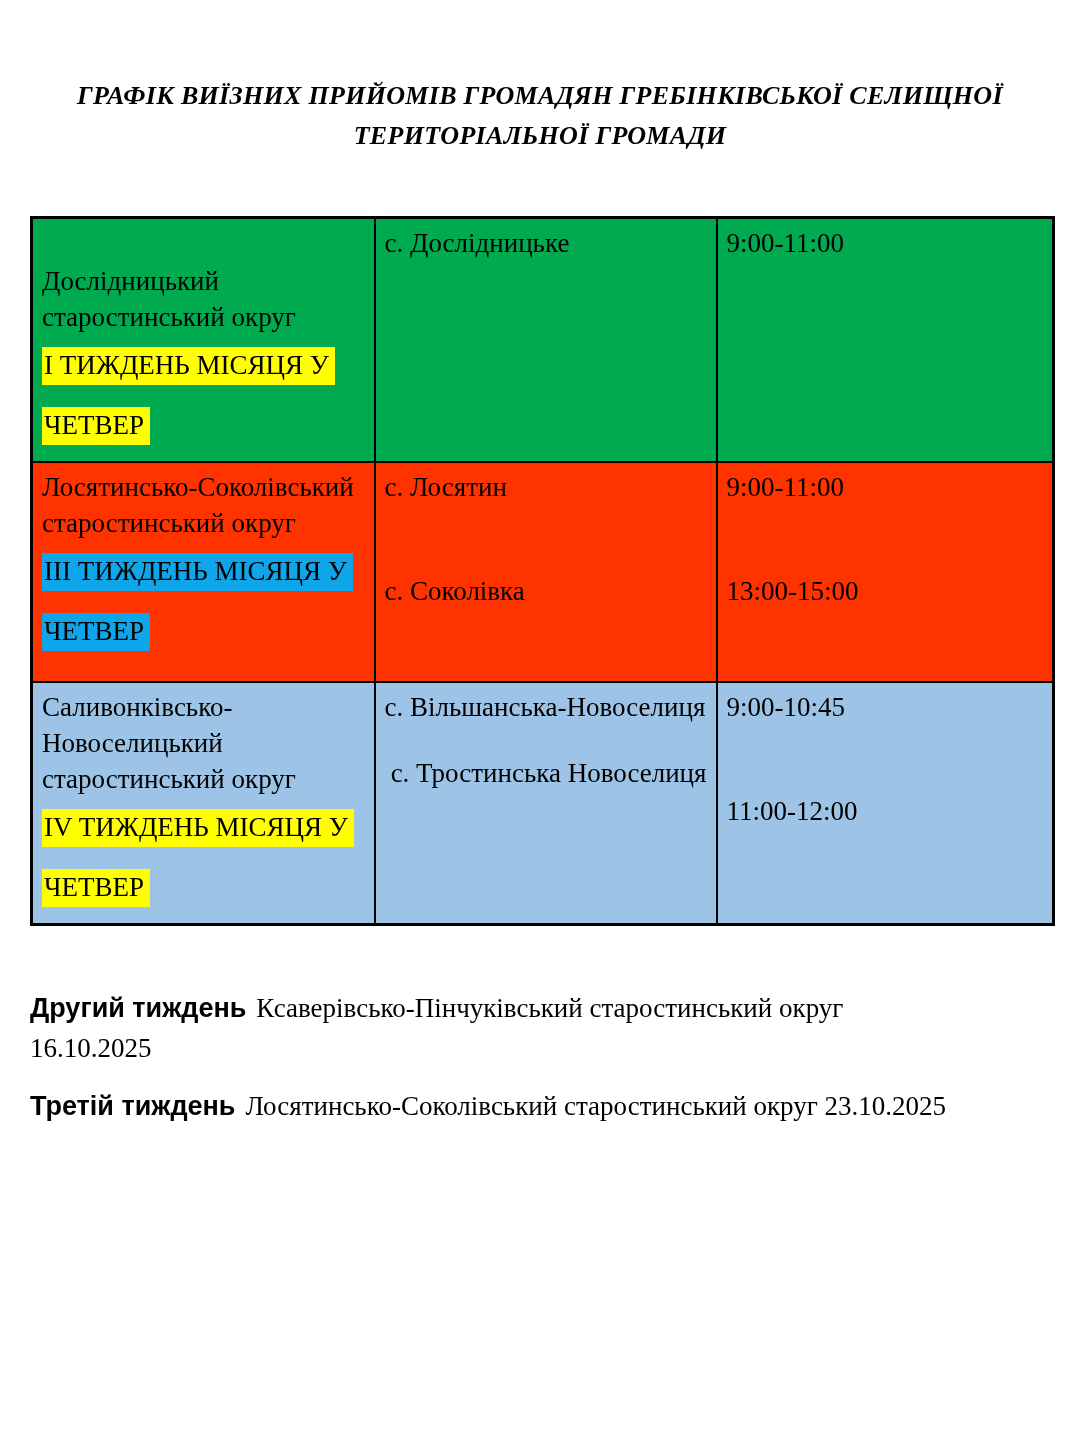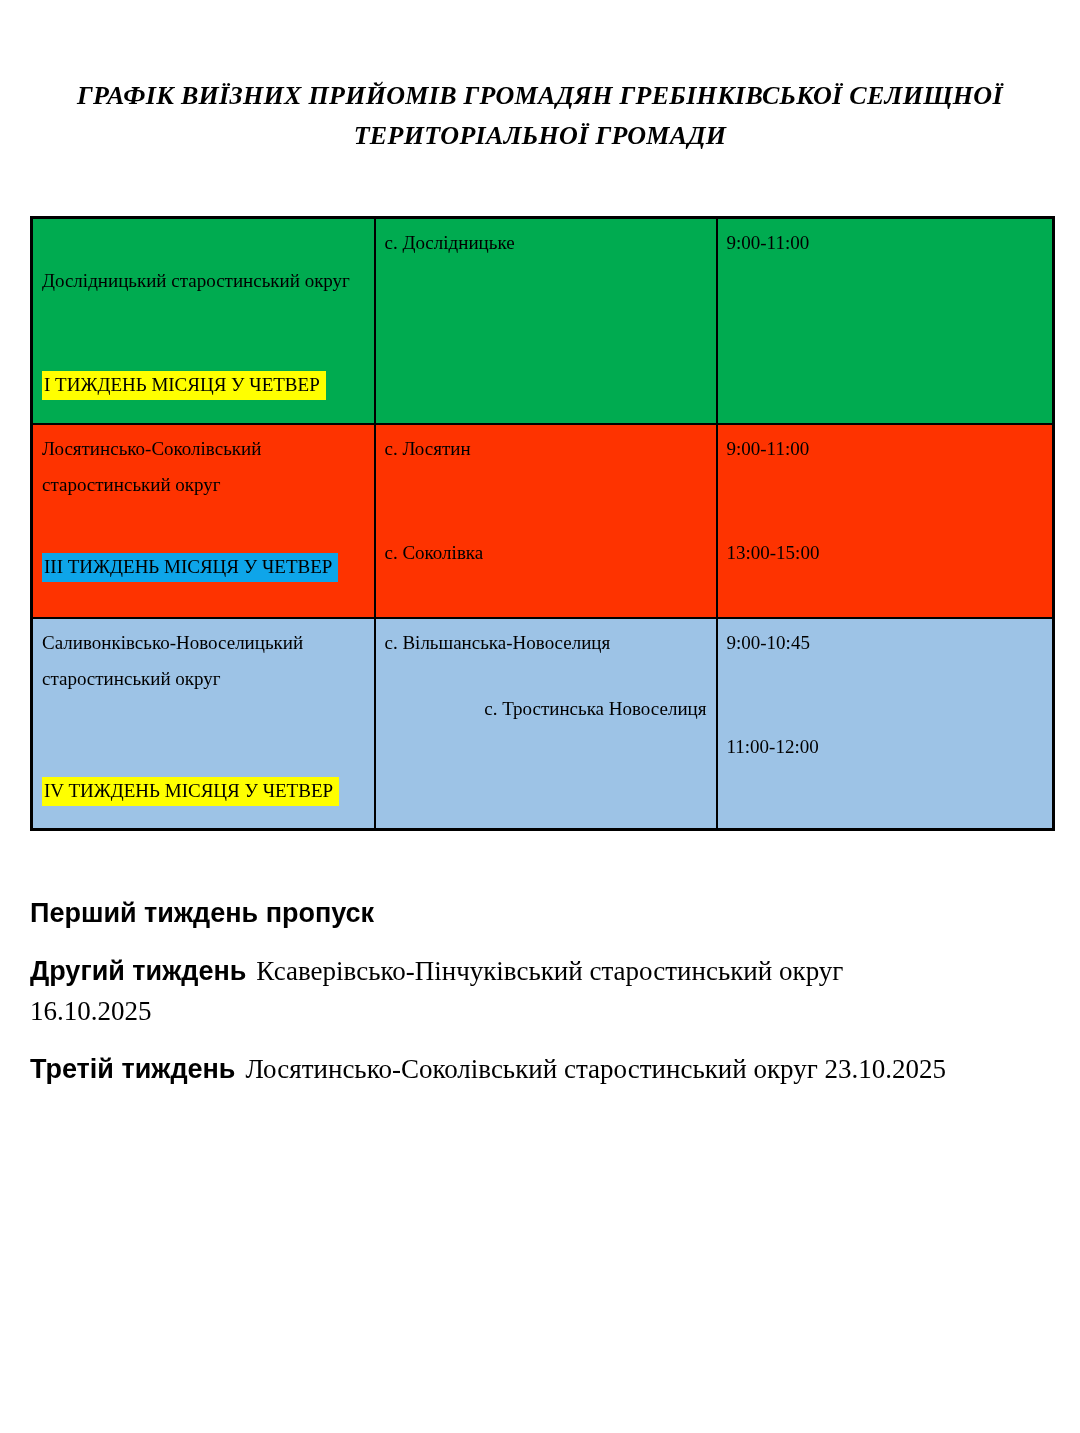--- a/index.html
+++ b/index.html
@@ -27,33 +27,33 @@
     border-collapse: collapse;
     table-layout: fixed;
     width: 1022px;
     margin: 60px 0 0 30px;
     border: 3px solid #000000;
   }
   table.schedule td {
     border: 2px solid #000000;
     vertical-align: top;
     padding: 6px 9px;
-    font-size: 19px;
+    font-size: 27px;
     line-height: 36px;
     overflow-wrap: break-word;
   }
   tr.r1 { height: 206px; }
   tr.r2 { height: 202px; }
   tr.r3 { height: 152px; }
   tr.r4 { height: 212px; }
   .cellwrap {
     display: flex;
     flex-direction: column;
   }
-  .r1 .cellwrap { min-height: 190px; gap: 29px; }
+  .r1 .cellwrap { min-height: 190px; }
   .r2 .cellwrap { min-height: 186px; }
   .r3 .cellwrap { min-height: 180px; }
   .r4 .cellwrap { min-height: 196px; }
   .r1 .district { margin-top: 38px; }
   .week {
     margin-top: auto;
     line-height: 60px;
   }
   .r3 .week { margin-bottom: 14px; }
   .hl {
@@ -153,19 +153,18 @@
         <td class="c-times">
           <p class="p1">9:00-10:45</p>
           <p class="p2">11:00-12:00</p>
         </td>
       </tr>
 
     </tbody>
   </table>
 
   <div class="notes">
-    <p class="note"><strong class="note-label">Перший тиждень пропуск</strong><span class="note-text"></span></p>
     <p class="note"><strong class="note-label">Другий тиждень</strong><span class="note-text">Ксаверівсько-Пінчуківський старостинський округ
 16.10.2025</span></p>
     <p class="note"><strong class="note-label">Третій тиждень</strong><span class="note-text">Лосятинсько-Соколівський старостинський округ 23.10.2025</span></p>
   </div>
 
 </div>
 
 </body></html>

